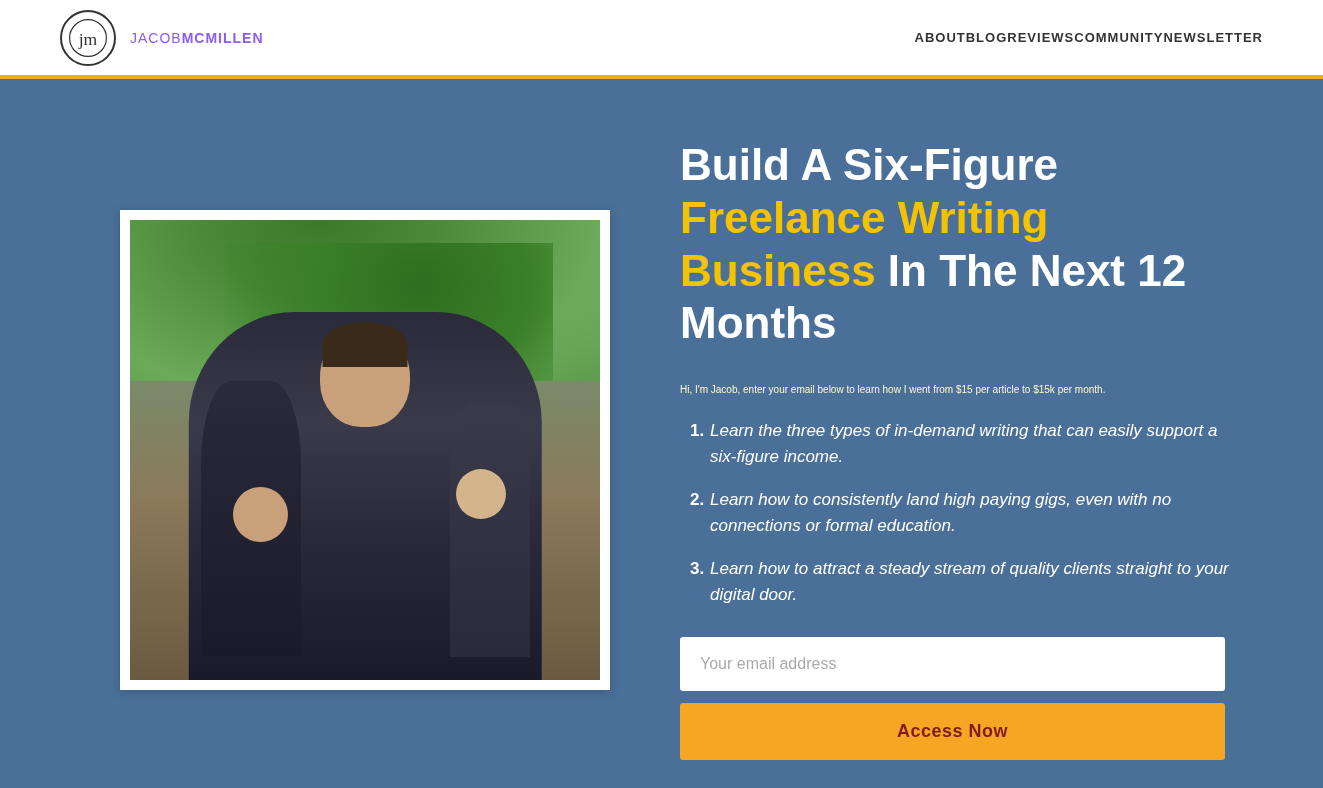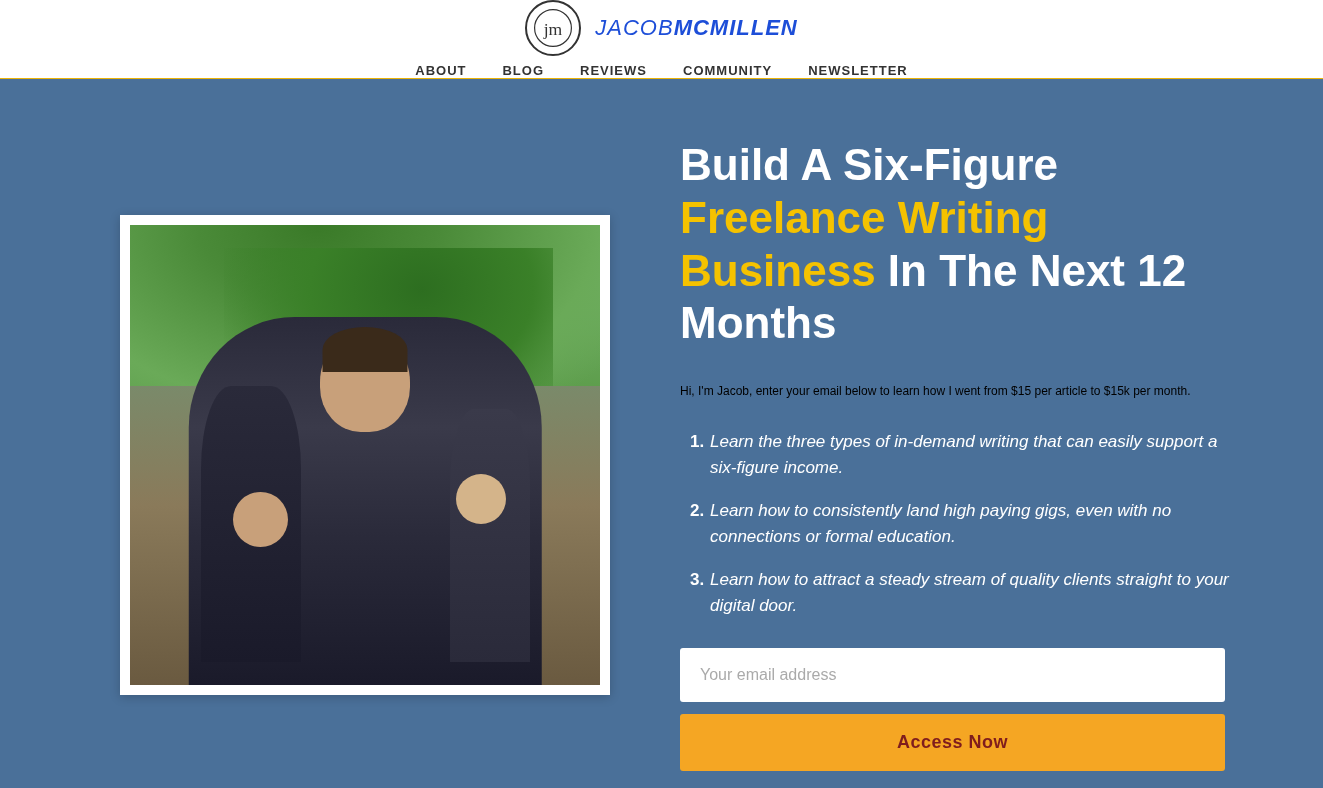--- a/index.html
+++ b/index.html
@@ -12,22 +12,21 @@
     }
 
     
     header {
       background-color: #fff;
       display: flex;
       align-items: center;
       justify-content: space-between;
       padding: 0 60px;
       height: 79px;
-      border-bottom: 1px solid #eab308;
-      flex-direction: column;
+      border-bottom: 4px solid #eab308;
     }
 
     .logo-area {
       display: flex;
       align-items: center;
       gap: 14px;
     }
 
     .logo-circle {
       width: 56px;
@@ -39,36 +38,34 @@
       justify-content: center;
       background: #fff;
     }
 
     .logo-circle svg {
       width: 40px;
       height: 40px;
     }
 
     .site-name {
-      font-size: 22px;
+      font-size: 14px;
       font-weight: 400;
-      color: #1d4ed8;
+      color: #8b5cf6;
       letter-spacing: 1px;
       text-transform: uppercase;
-      font-style: italic;
     }
 
     .site-name strong {
       font-weight: 900;
     }
 
     nav {
       display: flex;
       align-items: center;
-      gap: 36px;
     }
 
     nav a {
       text-decoration: none;
       color: #333;
       font-size: 13px;
       font-weight: 700;
       letter-spacing: 1px;
       text-transform: uppercase;
     }
@@ -112,23 +109,23 @@
       line-height: 1.2;
       margin-bottom: 32px;
       color: #fff;
     }
 
     .headline .highlight {
       color: #f5c200;
     }
 
     .subtext {
-      font-size: 12px;
-      color: #000000;
-      margin-bottom: 28px;
+      font-size: 10px;
+      color: #fef9c3;
+      margin-bottom: 20px;
       line-height: 1.6;
     }
 
     .benefits-list {
       list-style: none;
       margin-bottom: 30px;
       padding-left: 10px;
     }
 
     .benefits-list li {

